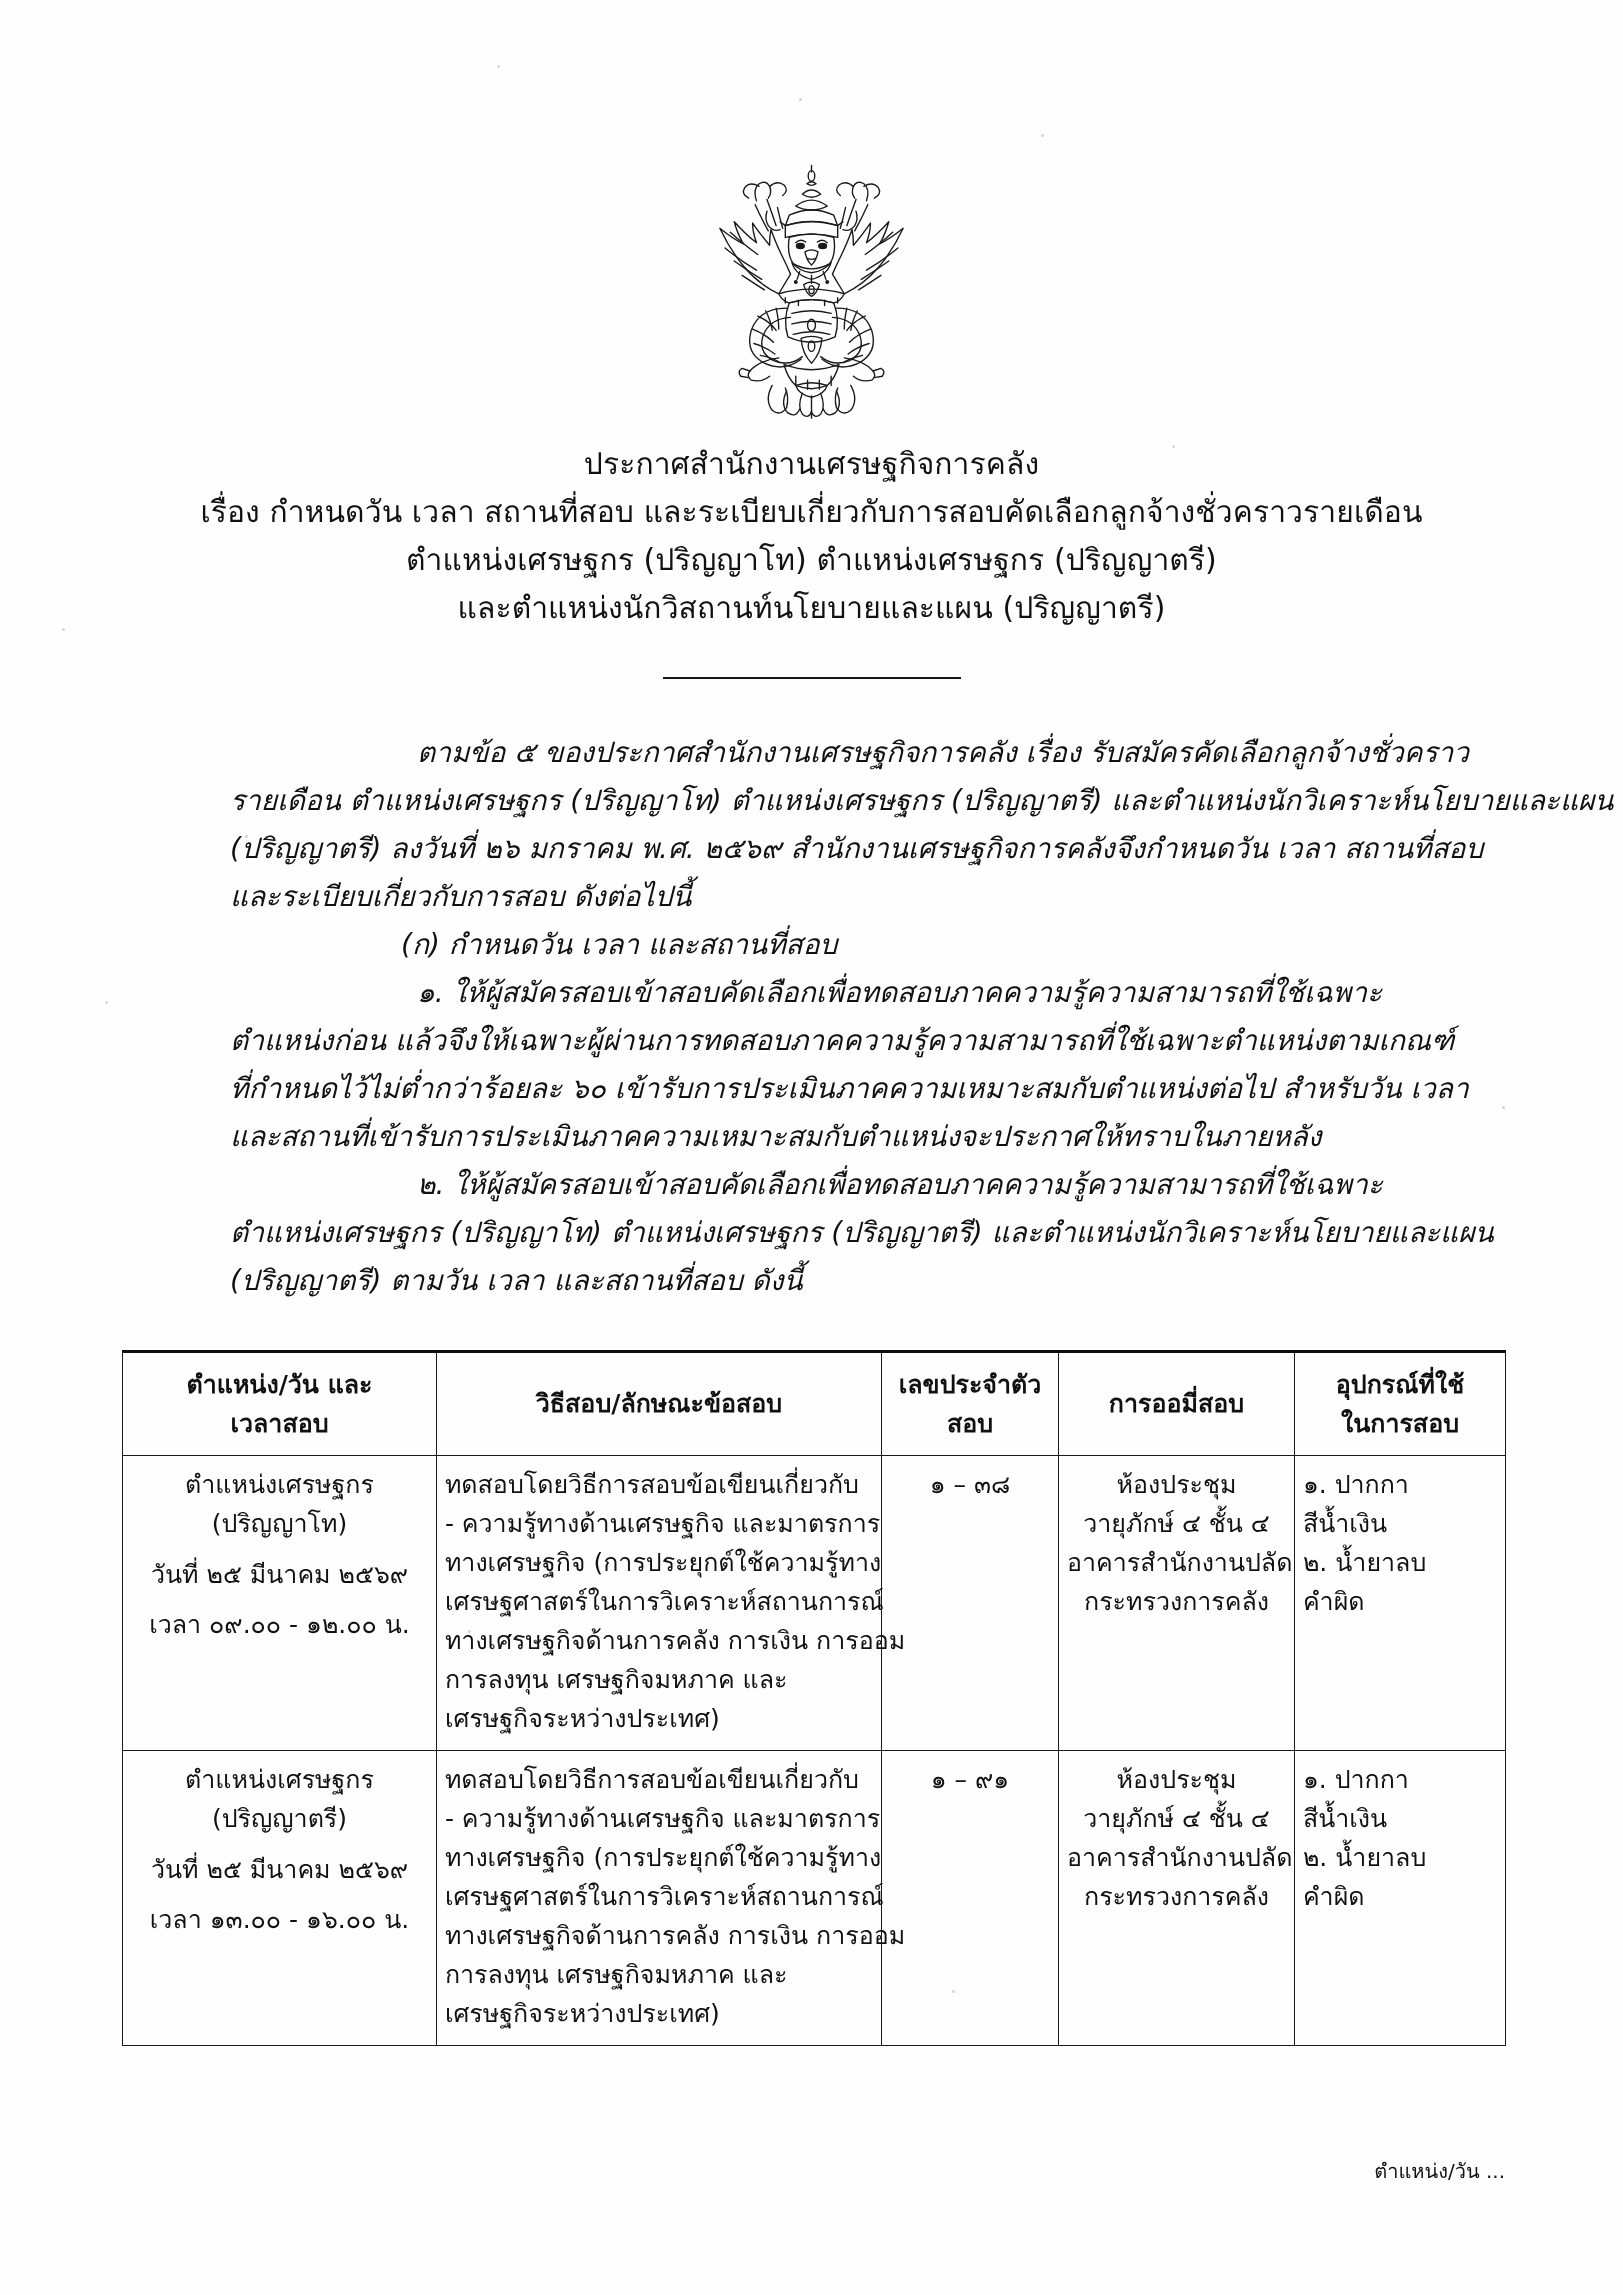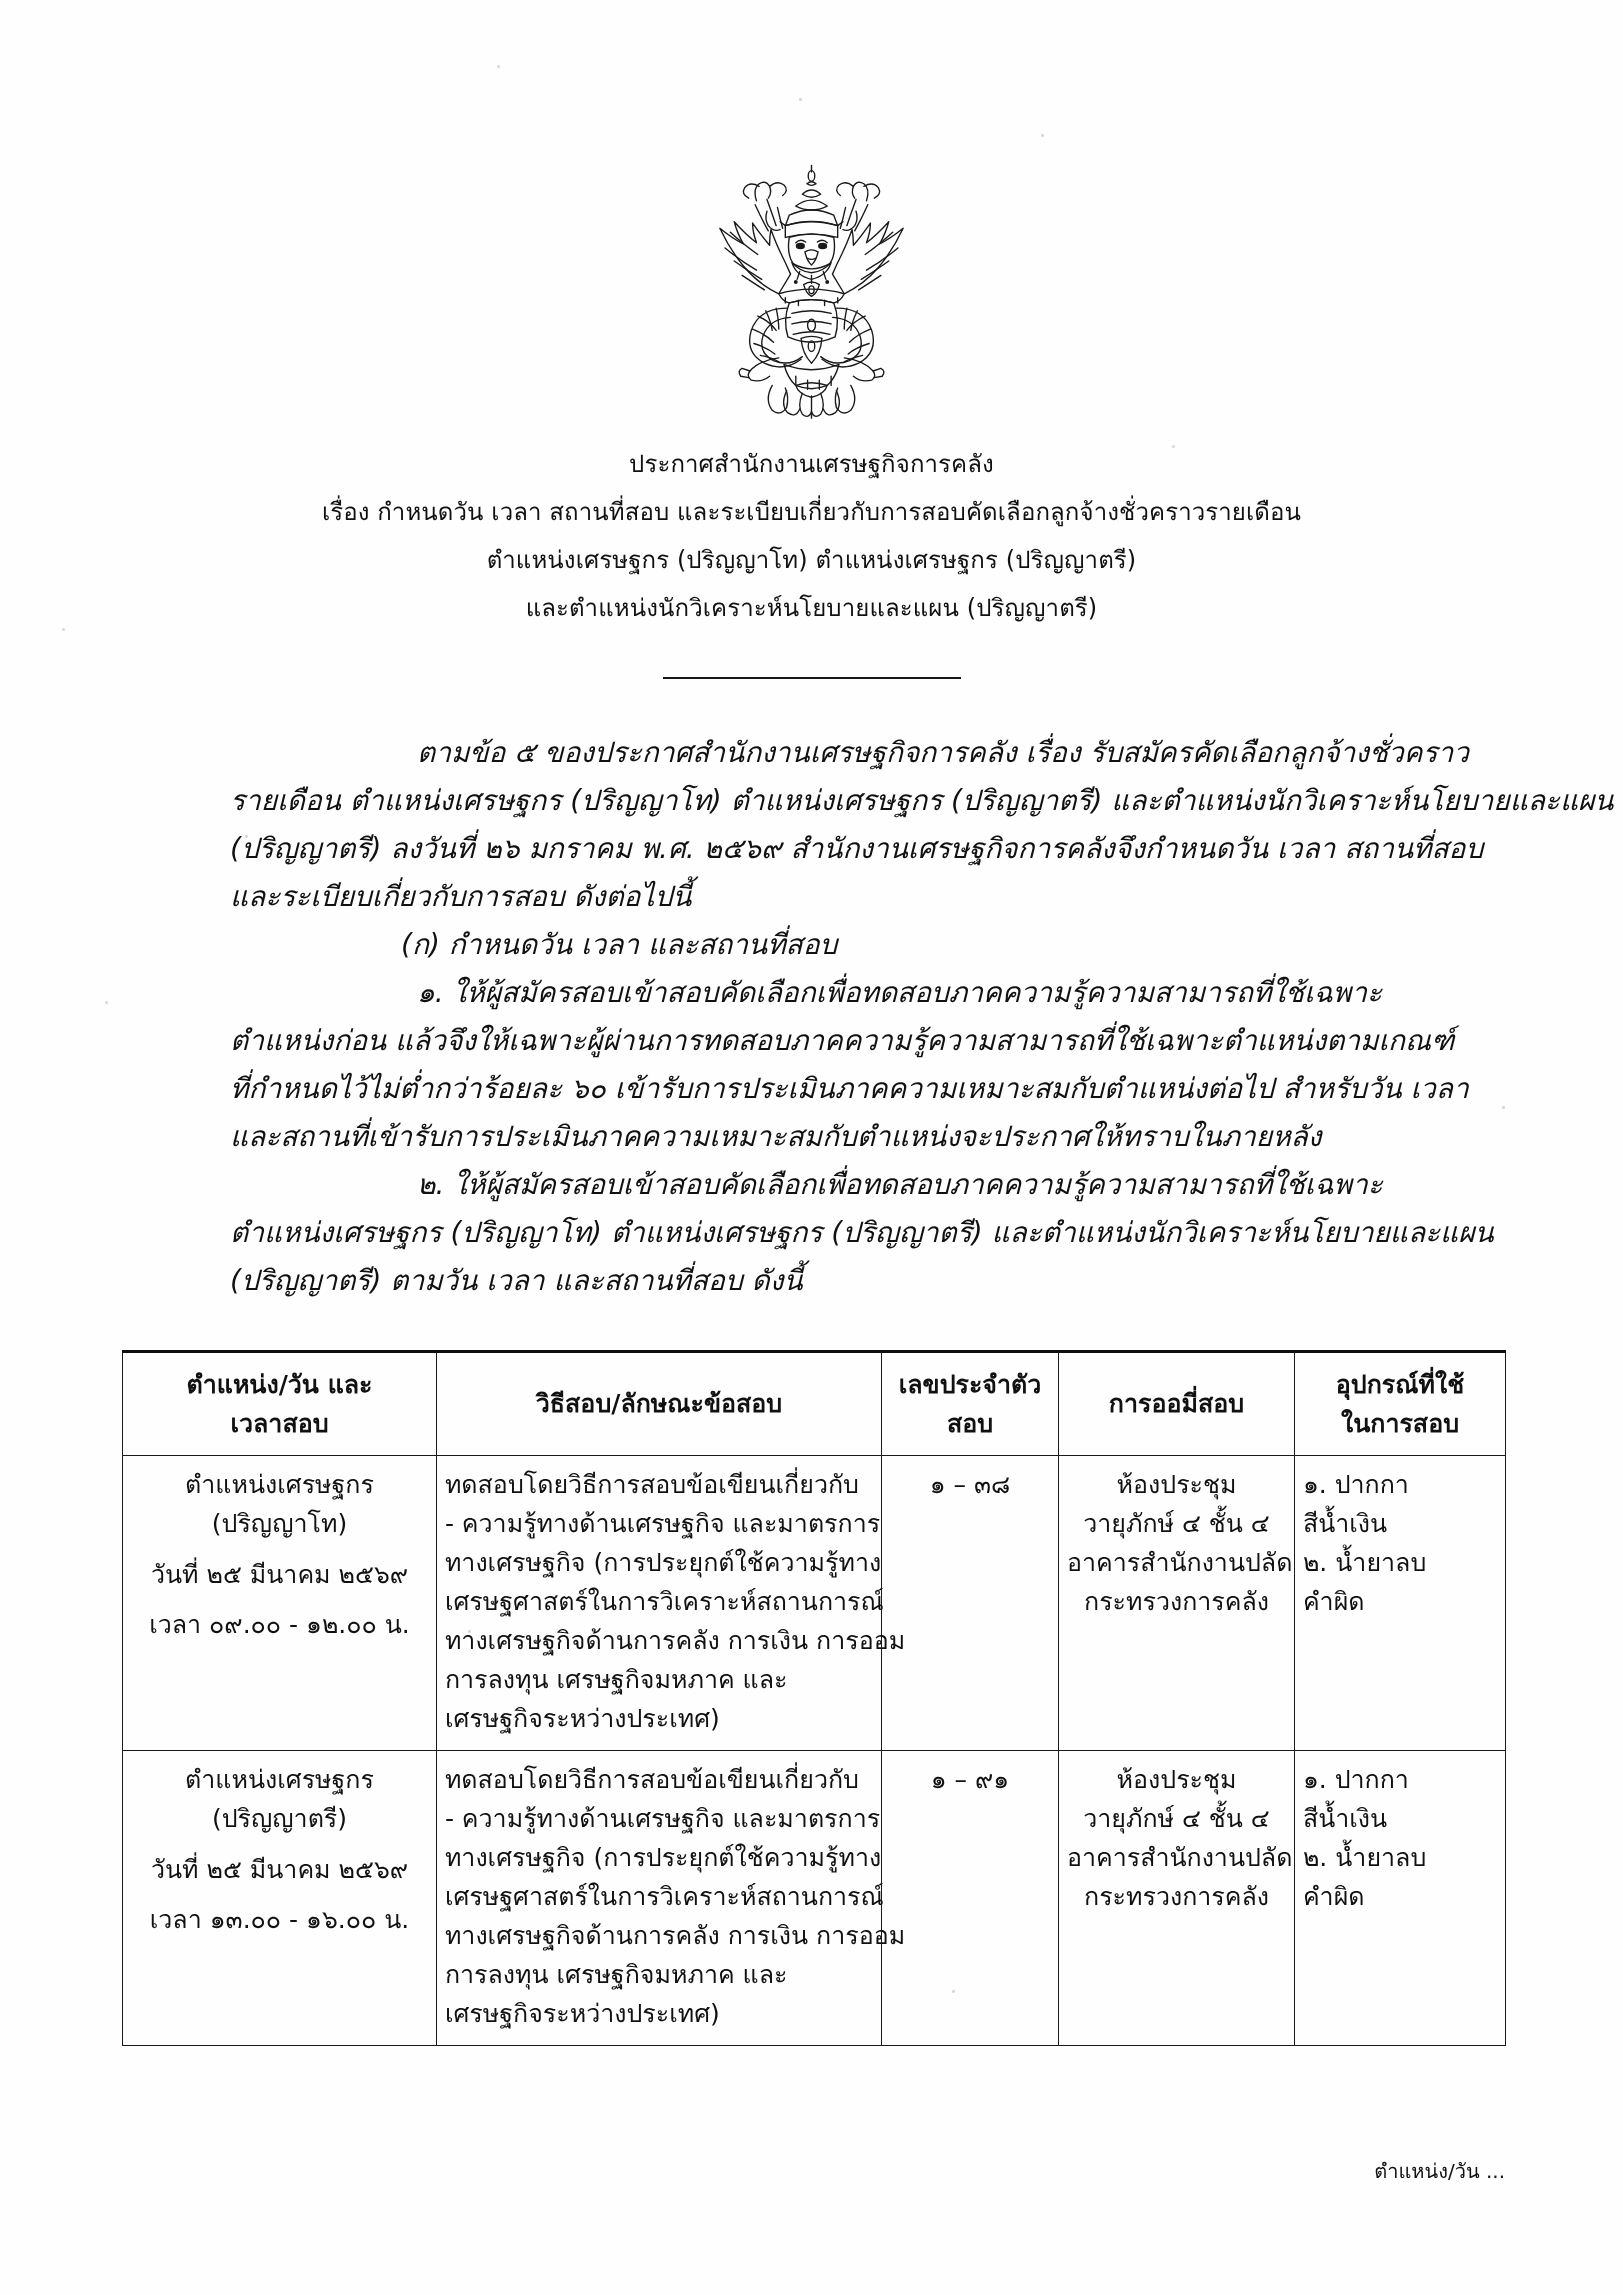--- a/index.html
+++ b/index.html
@@ -44,21 +44,21 @@
 
   
   .heading-block {
     position: absolute;
     top: 440px;
     left: 0;
     width: 100%;
     text-align: center;
   }
   .heading-line {
-    font-size: 24px;
+    font-size: 30px;
     line-height: 48px;
     letter-spacing: 0.1px;
     white-space: nowrap;
   }
 
   .rule-wrap {
     position: absolute;
     top: 677px;
     left: 0;
     width: 100%;
@@ -234,21 +234,21 @@
       <path d="M224 356 q8 20 0 32 q-10 8 -14 -4"></path>
       <path d="M248 352 q10 22 -2 34 q-12 8 -18 -6"></path>
       <path d="M270 344 q12 22 0 38 q-12 10 -22 -4 q-4 -16 2 -30"></path>
     </svg>
   </div>
 
   <div class="heading-block">
     <div class="heading-line">ประกาศสำนักงานเศรษฐกิจการคลัง</div>
     <div class="heading-line">เรื่อง  กำหนดวัน เวลา สถานที่สอบ และระเบียบเกี่ยวกับการสอบคัดเลือกลูกจ้างชั่วคราวรายเดือน</div>
     <div class="heading-line">ตำแหน่งเศรษฐกร (ปริญญาโท) ตำแหน่งเศรษฐกร (ปริญญาตรี)</div>
-    <div class="heading-line">และตำแหน่งนักวิเคราะห์นโยบายและแผน (ปริญญาตรี)</div>
+    <div class="heading-line">และตำแหน่งนักวิสถานท์นโยบายและแผน (ปริญญาตรี)</div>
   </div>
 
   <div class="rule-wrap">
     <div class="rule"></div>
   </div>
 
   <div class="body-block">
 
     <div class="para">
       <span class="ln ind-1">ตามข้อ ๕ ของประกาศสำนักงานเศรษฐกิจการคลัง เรื่อง รับสมัครคัดเลือกลูกจ้างชั่วคราว</span>

